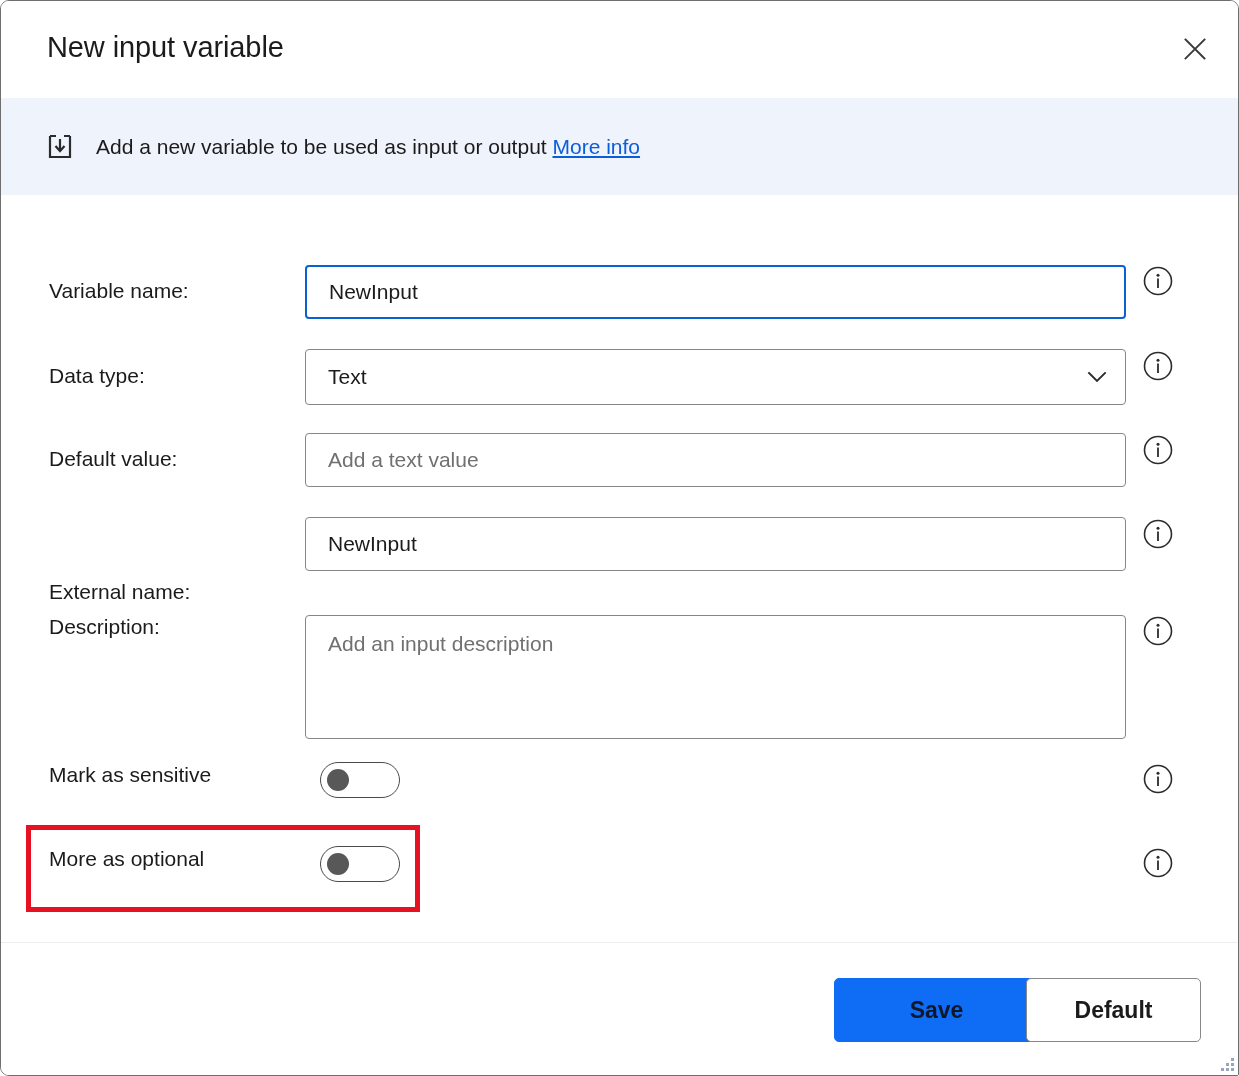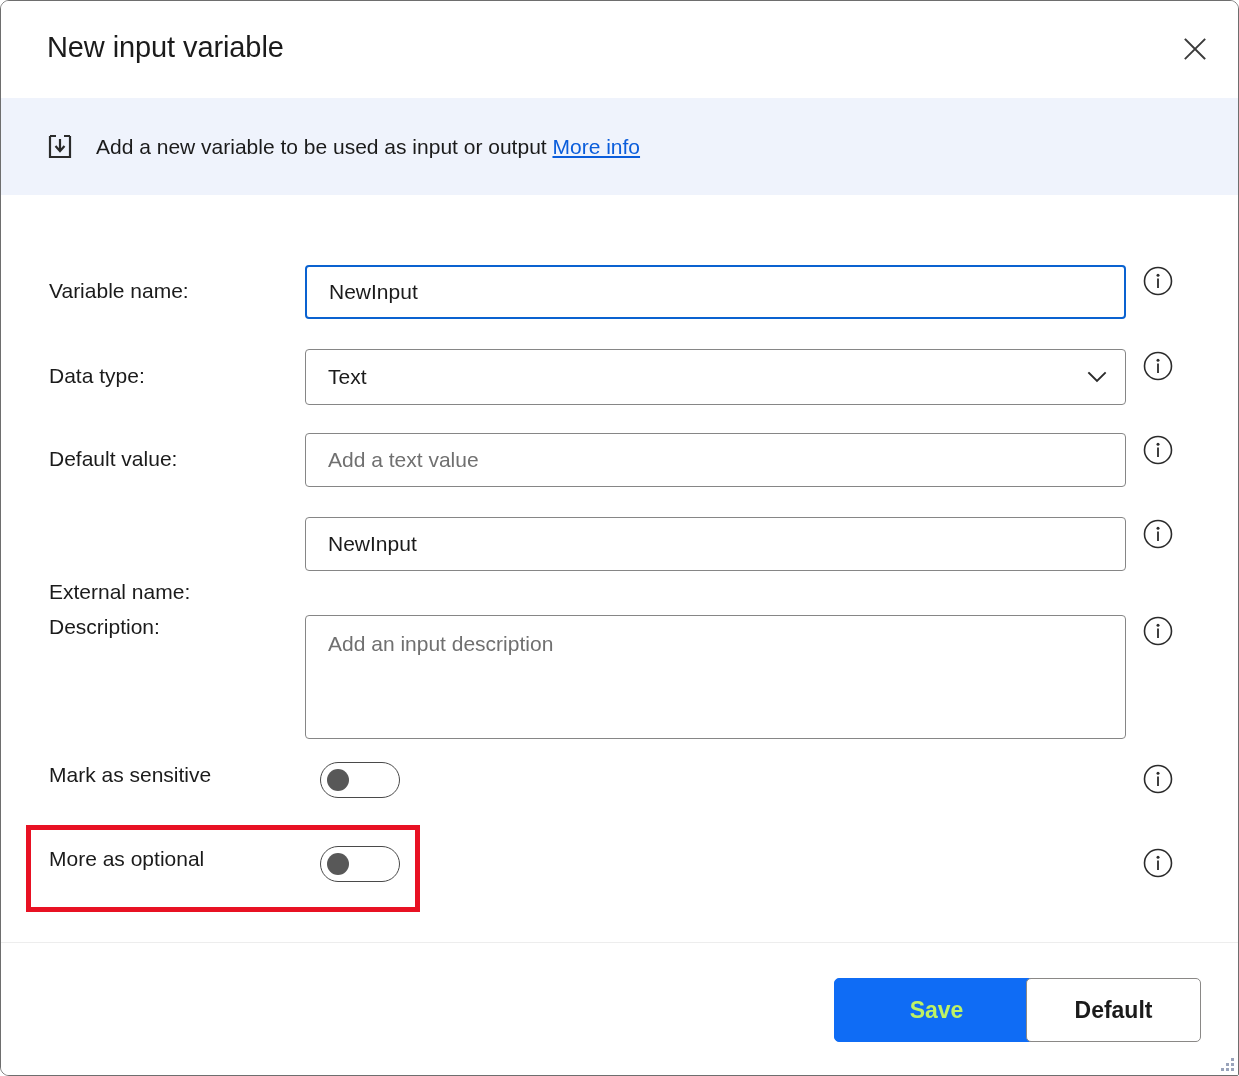--- a/index.html
+++ b/index.html
@@ -232,21 +232,21 @@
     cursor: pointer;
     display: flex;
     align-items: center;
     justify-content: center;
   }
   .btn-save {
     left: 833px;
     width: 205px;
     background: #0f6cf5;
     border: 1px solid #0f6cf5;
-    color: #bef264;
+    color: #0f172a;
   }
   .btn-cancel {
     left: 1025px;
     width: 175px;
     background: #ffffff;
     border: 1px solid #8a8886;
     color: #1b1b1b;
   }
 
   

